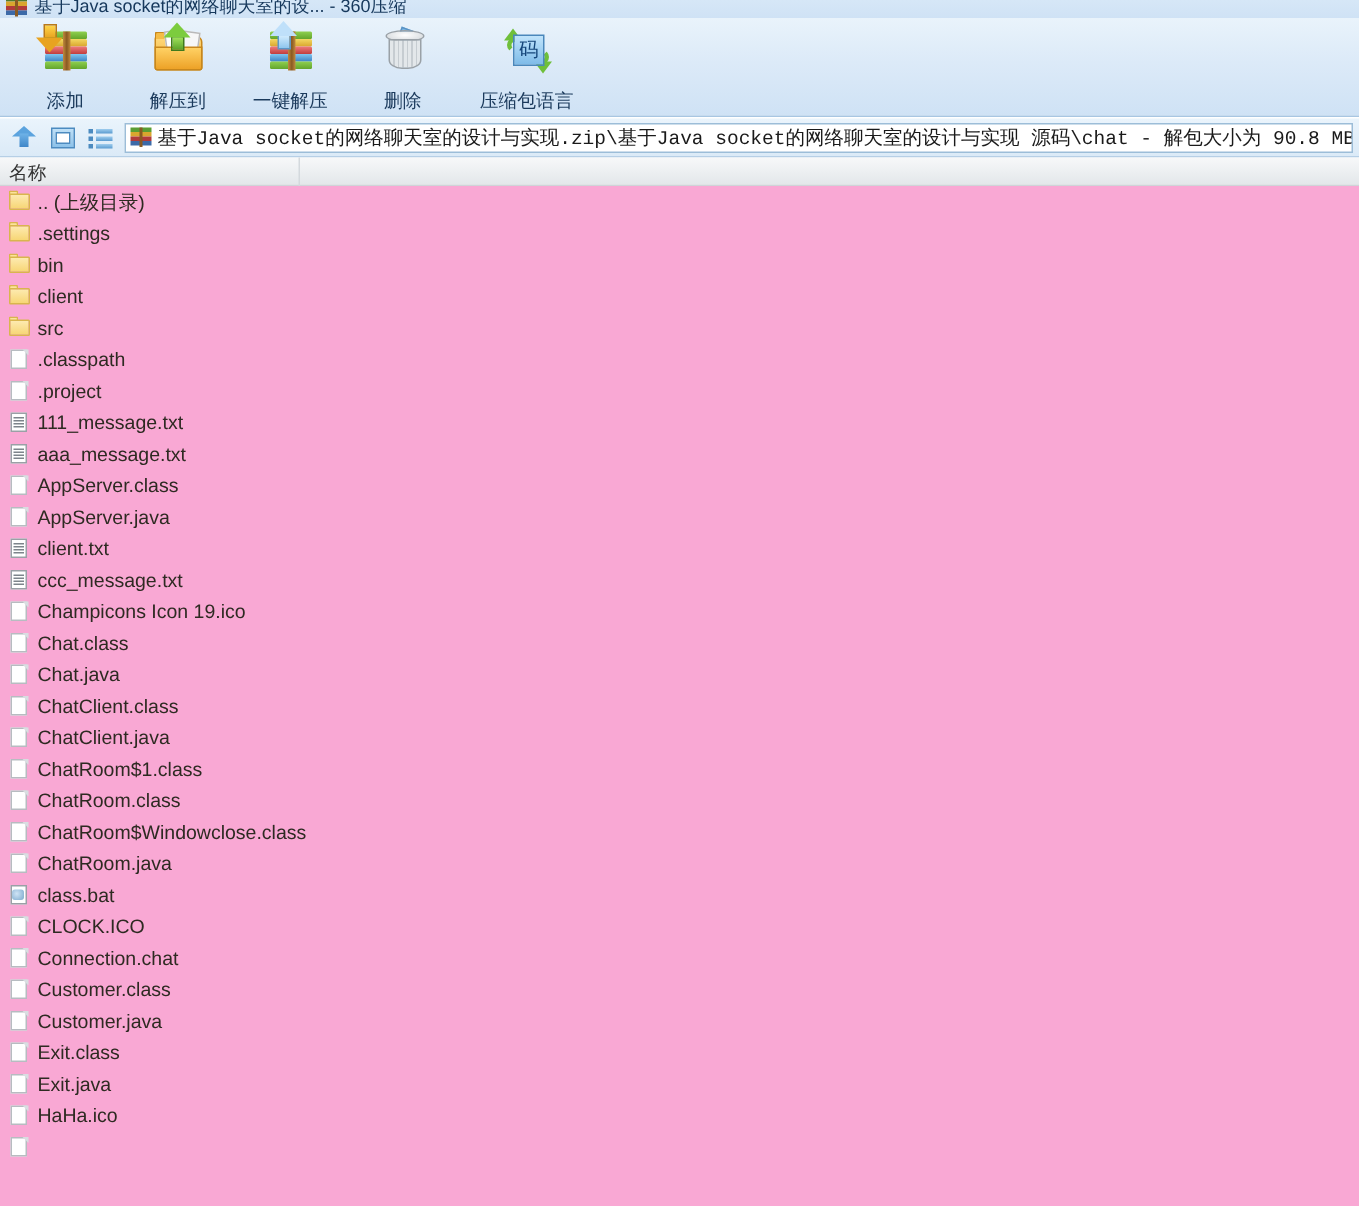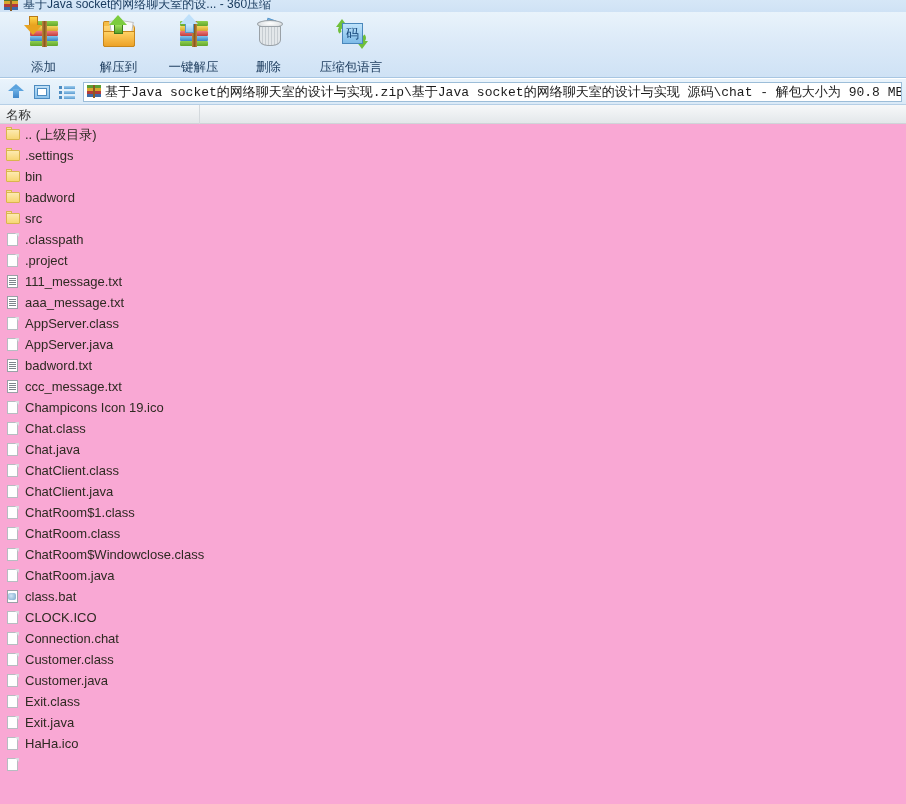--- a/index.html
+++ b/index.html
@@ -563,21 +563,21 @@
           <span class="t"></span>
           <span class="b"></span>
         </span>
         <span class="name">bin</span>
       </div>
       <div class="frow">
         <span class="ficon ic-folder">
           <span class="t"></span>
           <span class="b"></span>
         </span>
-        <span class="name">badword</span>
+        <span class="name">client</span>
       </div>
       <div class="frow">
         <span class="ficon ic-folder">
           <span class="t"></span>
           <span class="b"></span>
         </span>
         <span class="name">src</span>
       </div>
       <div class="frow">
         <span class="ficon ic-file">
@@ -628,21 +628,21 @@
         <span class="name">AppServer.java</span>
       </div>
       <div class="frow">
         <span class="ficon ic-text">
           <span class="p"></span>
           <span class="l l1"></span>
           <span class="l l2"></span>
           <span class="l l3"></span>
           <span class="l l4"></span>
         </span>
-        <span class="name">badword.txt</span>
+        <span class="name">client.txt</span>
       </div>
       <div class="frow">
         <span class="ficon ic-text">
           <span class="p"></span>
           <span class="l l1"></span>
           <span class="l l2"></span>
           <span class="l l3"></span>
           <span class="l l4"></span>
         </span>
         <span class="name">ccc_message.txt</span>

